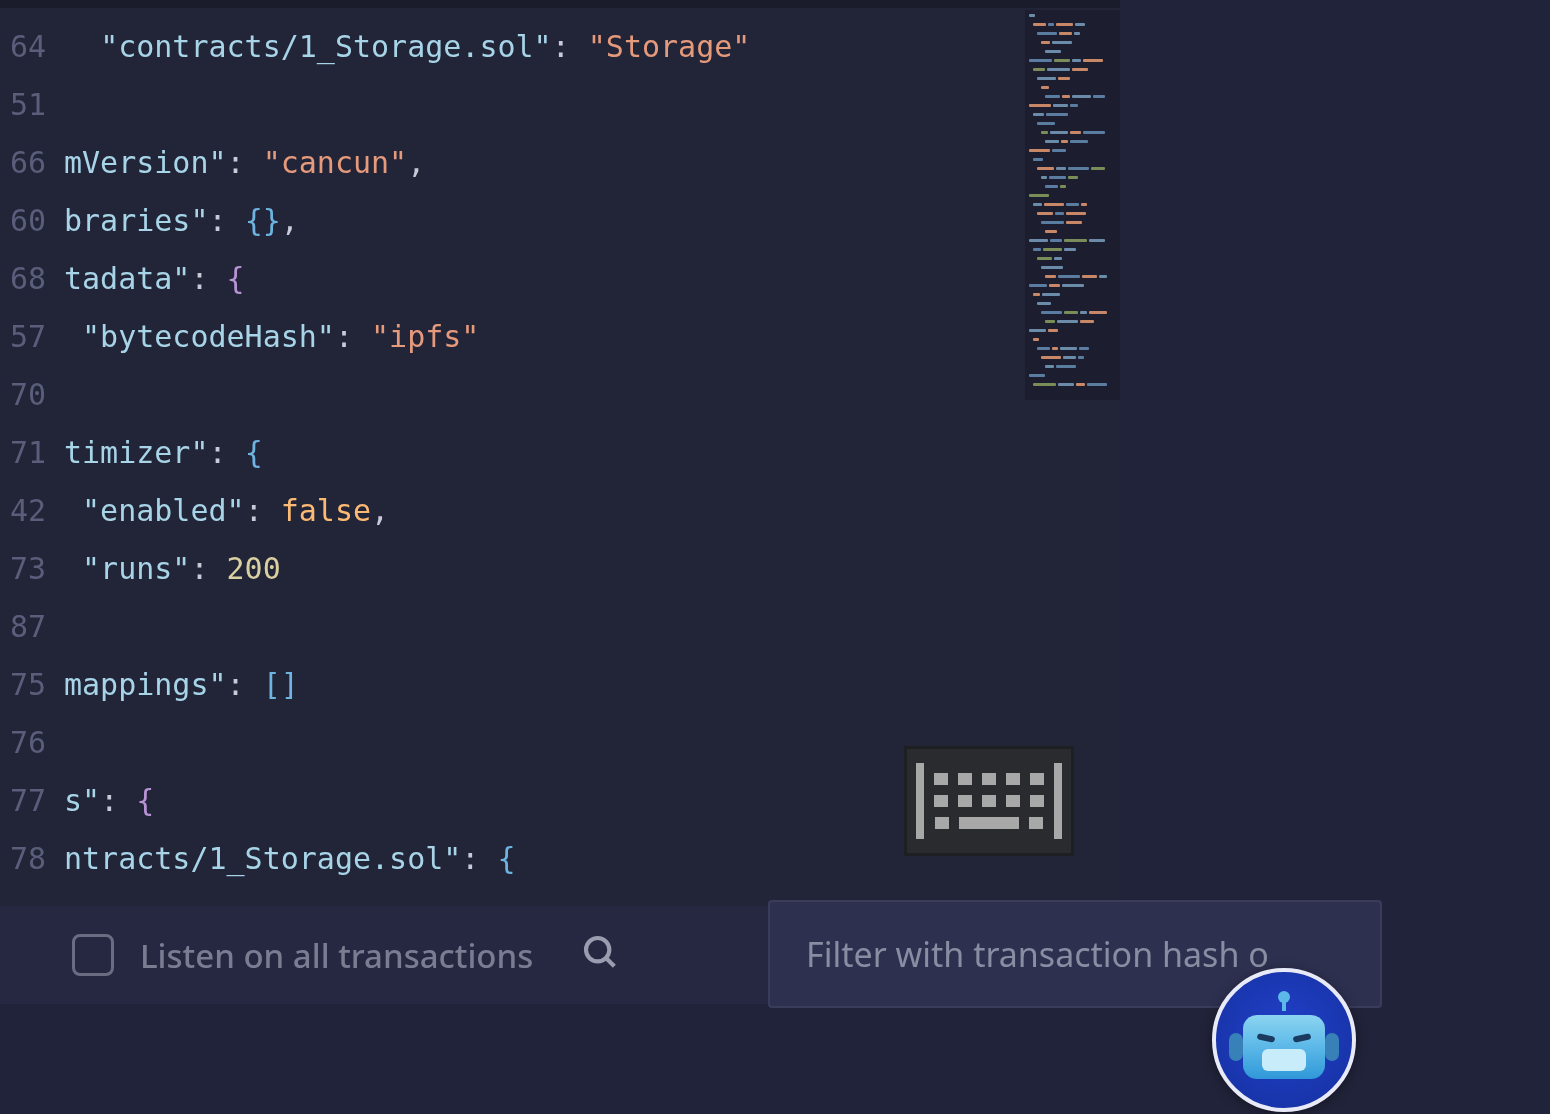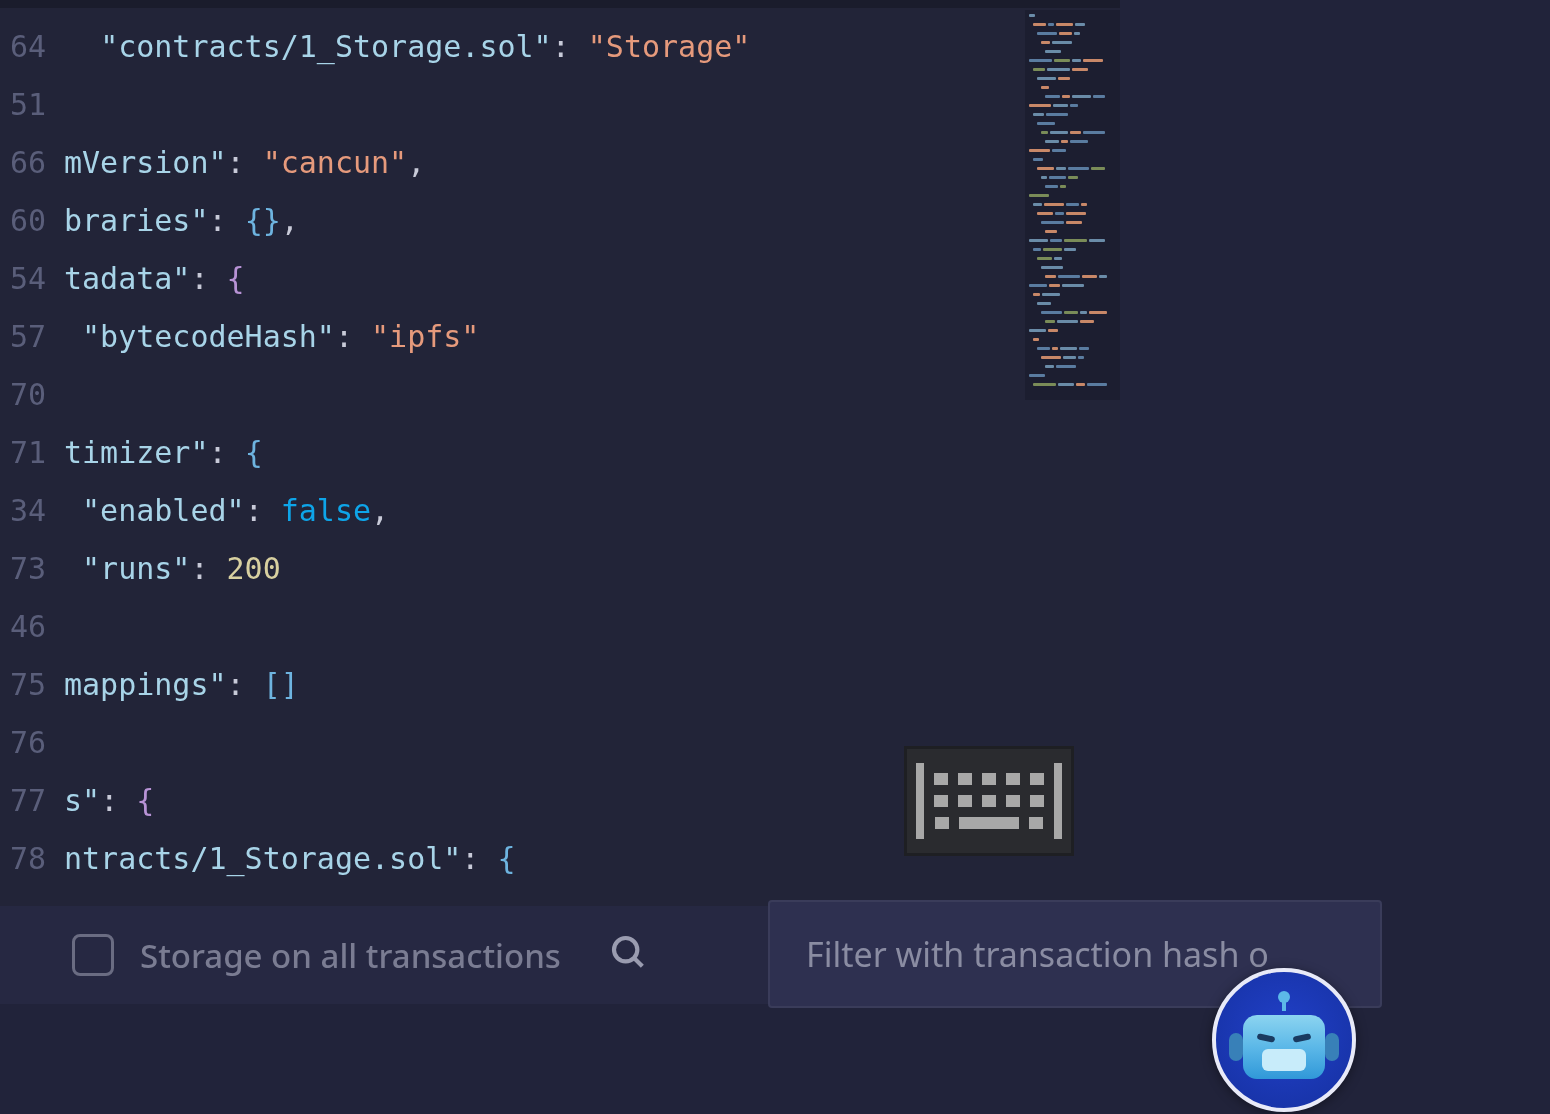--- a/index.html
+++ b/index.html
@@ -48,21 +48,21 @@
       line-height: 58px;
       font-size: 30px;
       white-space: pre;
       font-family: 'Menlo', 'Monaco', 'Consolas', monospace;
     }
     .tok-string { color: #e69a7c; }
     .tok-key { color: #a8d4e8; }
     .tok-punc { color: #c8cad8; }
     .tok-colon { color: #c8cad8; }
     .tok-brace { color: #b893d6; }
-    .tok-bool { color: #0ea5e9; }
+    .tok-bool { color: #fdba74; }
     .tok-number { color: #d8d0a0; }
     .tok-braceb { color: #6eb4e0; }
     .minimap {
       position: absolute;
       top: 10px;
       right: 0;
       width: 95px;
       height: 390px;
       background: #1c1e30;
       overflow: hidden;
@@ -263,27 +263,27 @@
 <body>
 
 <div class="right-stripe-upper"></div>
 
 <div class="editor-container">
   <div class="gutter" id="gutter">
       <div class="line-number">64</div>
       <div class="line-number">51</div>
       <div class="line-number">66</div>
       <div class="line-number">60</div>
-      <div class="line-number">54</div>
+      <div class="line-number">68</div>
       <div class="line-number">57</div>
       <div class="line-number">70</div>
       <div class="line-number">71</div>
-      <div class="line-number">34</div>
+      <div class="line-number">42</div>
       <div class="line-number">73</div>
-      <div class="line-number">46</div>
+      <div class="line-number">87</div>
       <div class="line-number">75</div>
       <div class="line-number">76</div>
       <div class="line-number">77</div>
       <div class="line-number">78</div>
     </div>
   <div class="code-area" id="code-area">
       <div class="code-line"><span class="tok-punc">  </span><span class="tok-key">"contracts/1_Storage.sol"</span><span class="tok-colon">: </span><span class="tok-string">"Storage"</span></div>
       <div class="code-line"></div>
       <div class="code-line"><span class="tok-key">mVersion"</span><span class="tok-colon">: </span><span class="tok-string">"cancun"</span><span class="tok-punc">,</span></div>
       <div class="code-line"><span class="tok-key">braries"</span><span class="tok-colon">: </span><span class="tok-braceb">{}</span><span class="tok-punc">,</span></div>
@@ -563,21 +563,21 @@
       </div>
     </div>
     <div class="kb-bar-r"></div>
   </div>
 </div>
 
 <div class="bottom-bar"></div>
 
 <div class="filter-bar">
   <div class="checkbox"></div>
-  <div class="checkbox-label">Storage on all transactions</div>
+  <div class="checkbox-label">Listen on all transactions</div>
   <div class="search-icon">
     <svg width="40" height="40" viewBox="0 0 24 24" fill="none" stroke="currentColor" stroke-width="2.5">
       <circle cx="10" cy="10" r="7"></circle>
       <line x1="20" y1="20" x2="15" y2="15"></line>
     </svg>
   </div>
 </div>
 
 <div class="filter-input-wrap">
   <input class="filter-input" type="text" placeholder="Filter with transaction hash o" style="">

